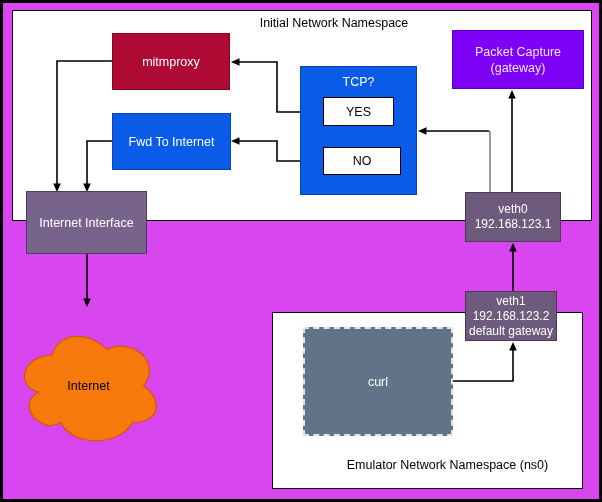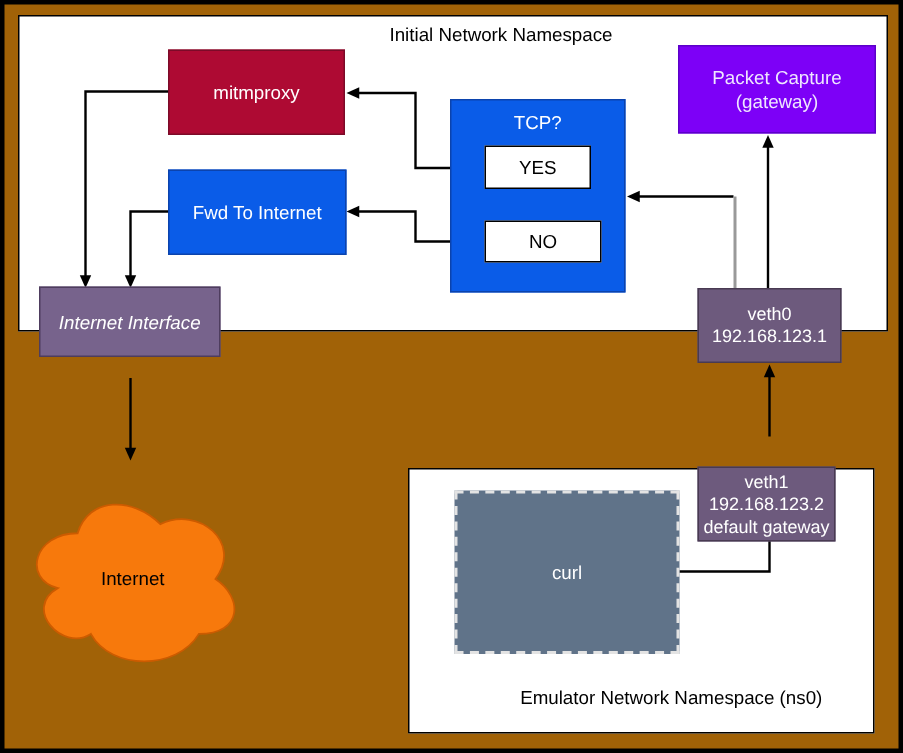--- a/index.html
+++ b/index.html
@@ -1,18 +1,18 @@
 <!DOCTYPE html>
 <html><head>
 <meta charset="utf-8">
 <style>
   html,body{margin:0;padding:0;background:#ffffff;}
   #canvas{
     position:relative;width:602px;height:502px;overflow:hidden;
-    background:#a16207;
+    background:#d946ef;
     font-family:"Liberation Sans",sans-serif;
     -webkit-font-smoothing:antialiased;
   }
   .frame{position:absolute;inset:0;border:3px solid #000;pointer-events:none;z-index:40;}
   .abs{position:absolute;box-sizing:border-box;}
   .container-box{background:#ffffff;border:1px solid #000000;z-index:1;}
   .container-label{z-index:2;color:#000;font-size:12.5px;text-align:center;}
   svg.edges{position:absolute;left:0;top:0;z-index:5;}
   .node{
     z-index:10;display:flex;flex-direction:column;align-items:center;justify-content:center;
@@ -82,30 +82,30 @@
     <span>YES</span>
   </div>
   <div class="abs node node-option" style="left:323px;top:147px;width:78px;height:28px;">
     <span>NO</span>
   </div>
 
   <div class="abs node node-blue" style="left:112px;top:113px;width:119px;height:57px;">
     <span>Fwd To Internet</span>
   </div>
 
-  <div class="abs node node-iface" style="left:26px;top:191px;width:121px;height:47px;font-style:italic;">
+  <div class="abs node node-iface" style="left:26px;top:191px;width:121px;height:63px;">
     <span>Internet Interface</span>
   </div>
 
   <div class="abs node node-veth" style="left:465px;top:192px;width:96px;height:50px;text-align:center;">
     <span>veth0</span>
     <span>192.168.123.1</span>
   </div>
 
-  <div class="abs node node-veth" style="left:465px;top:291px;width:92px;height:50px;margin-top:20px;">
+  <div class="abs node node-veth" style="left:465px;top:291px;width:92px;height:50px;">
     <span>veth1</span>
     <span>192.168.123.2</span>
     <span>default gateway</span>
   </div>
 
   <div class="abs node node-curl" style="left:303px;top:327px;width:150px;height:109px;">
     <span>curl</span>
   </div>
 
   <svg class="abs cloud-wrap" style="left:15px;top:325px;overflow:visible;" width="147" height="122" viewBox="0 0 147 122">

